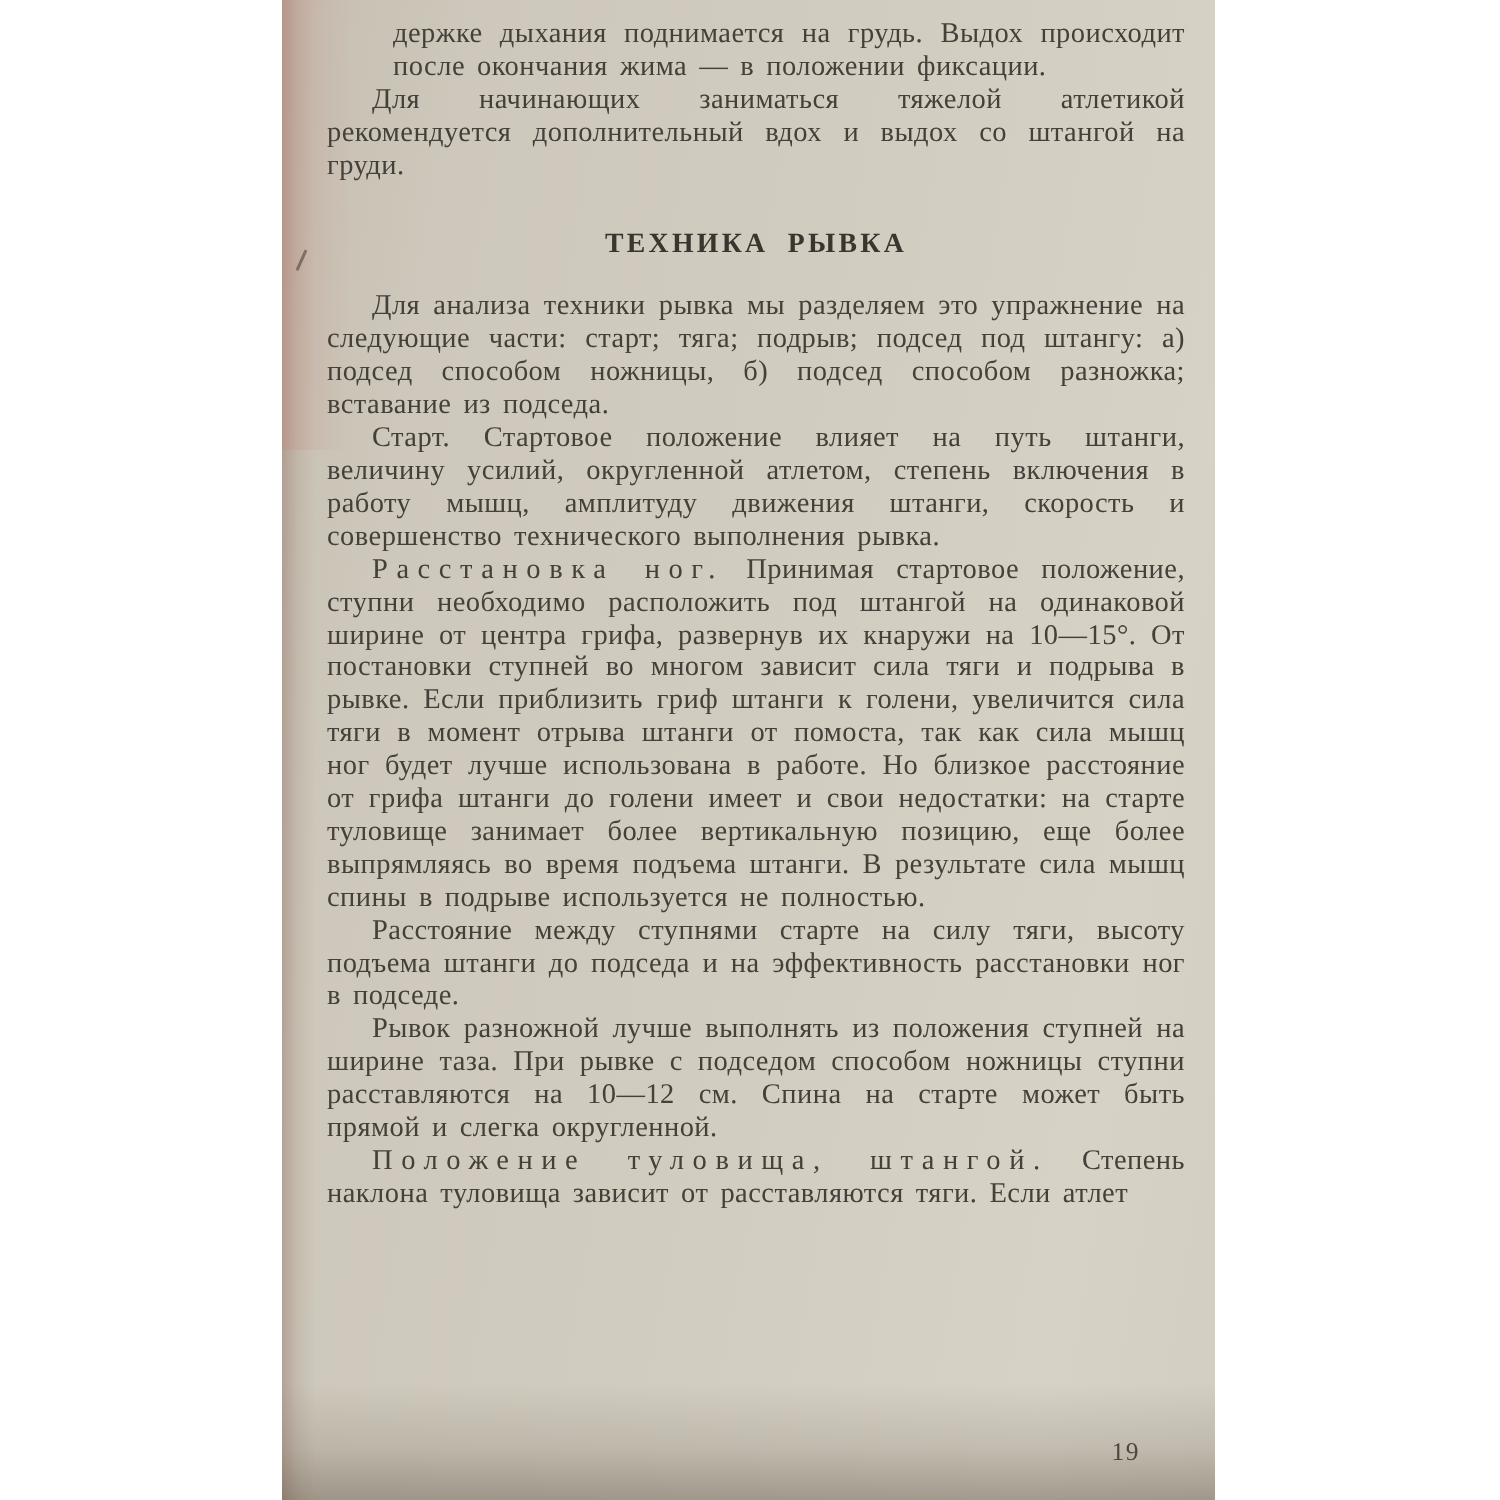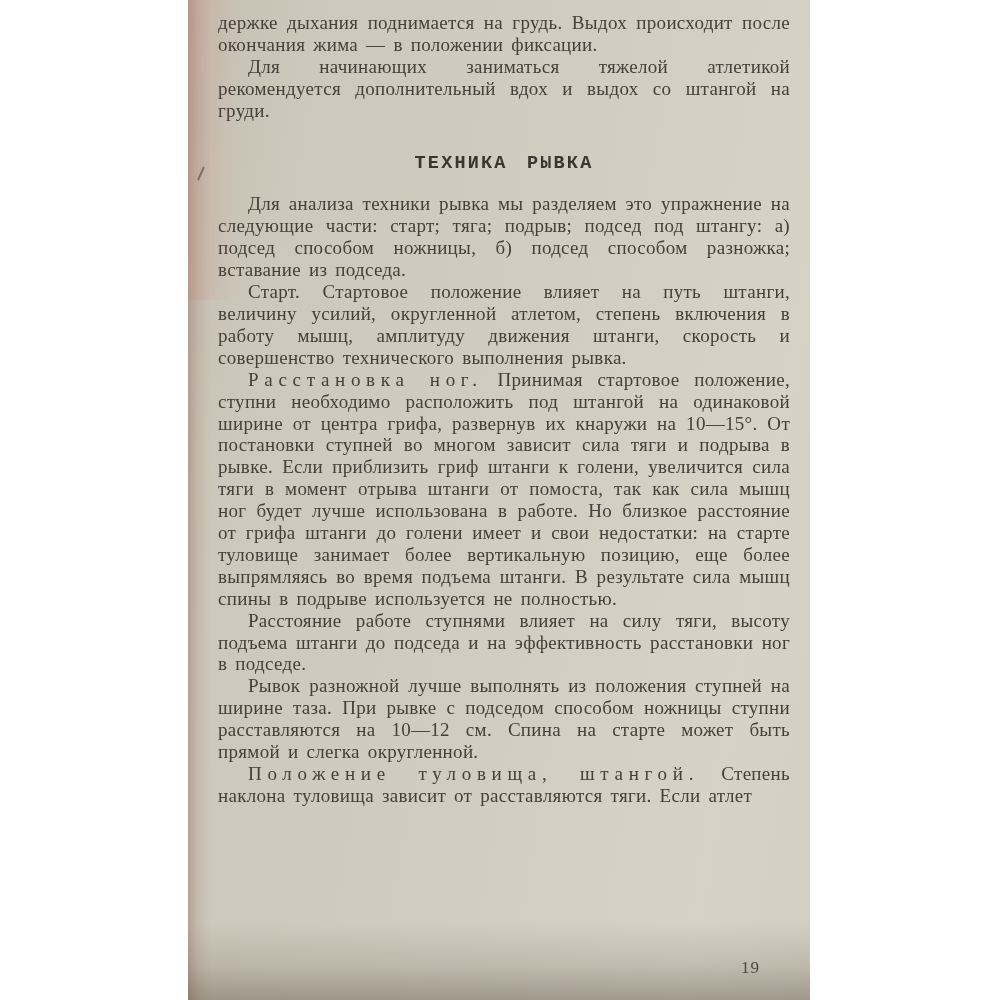--- a/index.html
+++ b/index.html
@@ -60,31 +60,31 @@
     letter-spacing: 0.3px;
     word-spacing: 3px;
     text-align: justify;
   }
   .para {
     margin: 0;
     text-indent: 30px;
   }
   .para.continued {
     text-indent: 0;
+    margin-left: 44px;
   }
   .heading {
     margin: 31px 0 19px 0;
     font-size: 18.5px;
     font-weight: bold;
     text-align: center;
     letter-spacing: 2.2px;
     word-spacing: 6px;
     color: #3a362f;
     text-indent: 0;
-    font-family: Liberation Mono, monospace;
   }
   .lead-bold {
     font-weight: normal;
   }
   .lead-spaced {
     letter-spacing: 0.30em;
     margin-top: 46px;
   }
   .page-number {
     position: absolute;
@@ -107,21 +107,21 @@
     <p class="para">Для начинающих заниматься тяжелой атлетикой рекомендуется дополнительный вдох и выдох со штангой на груди.</p>
 
     <h2 class="heading">ТЕХНИКА РЫВКА</h2>
 
     <p class="para">Для анализа техники рывка мы разделяем это упражнение на следующие части: старт; тяга; подрыв; подсед под штангу: а) подсед способом ножницы, б) подсед способом разножка; вставание из подседа.</p>
 
     <p class="para"><span class="lead-bold">Старт.</span><span> Стартовое положение влияет на путь штанги, величину усилий, округленной атлетом, степень включения в работу мышц, амплитуду движения штанги, скорость и совершенство технического выполнения рывка.</span></p>
 
     <p class="para"><span class="lead-spaced">Расстановка ног.</span><span> Принимая стартовое положение, ступни необходимо расположить под штангой на одинаковой ширине от центра грифа, развернув их кнаружи на 10—15°. От постановки ступней во многом зависит сила тяги и подрыва в рывке. Если приблизить гриф штанги к голени, увеличится сила тяги в момент отрыва штанги от помоста, так как сила мышц ног будет лучше использована в работе. Но близкое расстояние от грифа штанги до голени имеет и свои недостатки: на старте туловище занимает более вертикальную позицию, еще более выпрямляясь во время подъема штанги. В результате сила мышц спины в подрыве используется не полностью.</span></p>
 
-    <p class="para">Расстояние работе ступнями влияет на силу тяги, высоту подъема штанги до подседа и на эффективность расстановки ног в подседе.</p>
+    <p class="para">Расстояние между ступнями старте на силу тяги, высоту подъема штанги до подседа и на эффективность расстановки ног в подседе.</p>
     <p class="para">Рывок разножной лучше выполнять из положения ступней на ширине таза. При рывке с подседом способом ножницы ступни расставляются на 10—12 см. Спина на старте может быть прямой и слегка округленной.</p>
 
     <p class="para"><span class="lead-spaced">Положение туловища, штангой.</span><span> Степень наклона туловища зависит от расставляются тяги. Если атлет</span></p>
   </div>
 
   <div class="ink-mark"></div>
 
   <div class="page-number">19</div>
 
   <div class="shade-bottom"></div>

